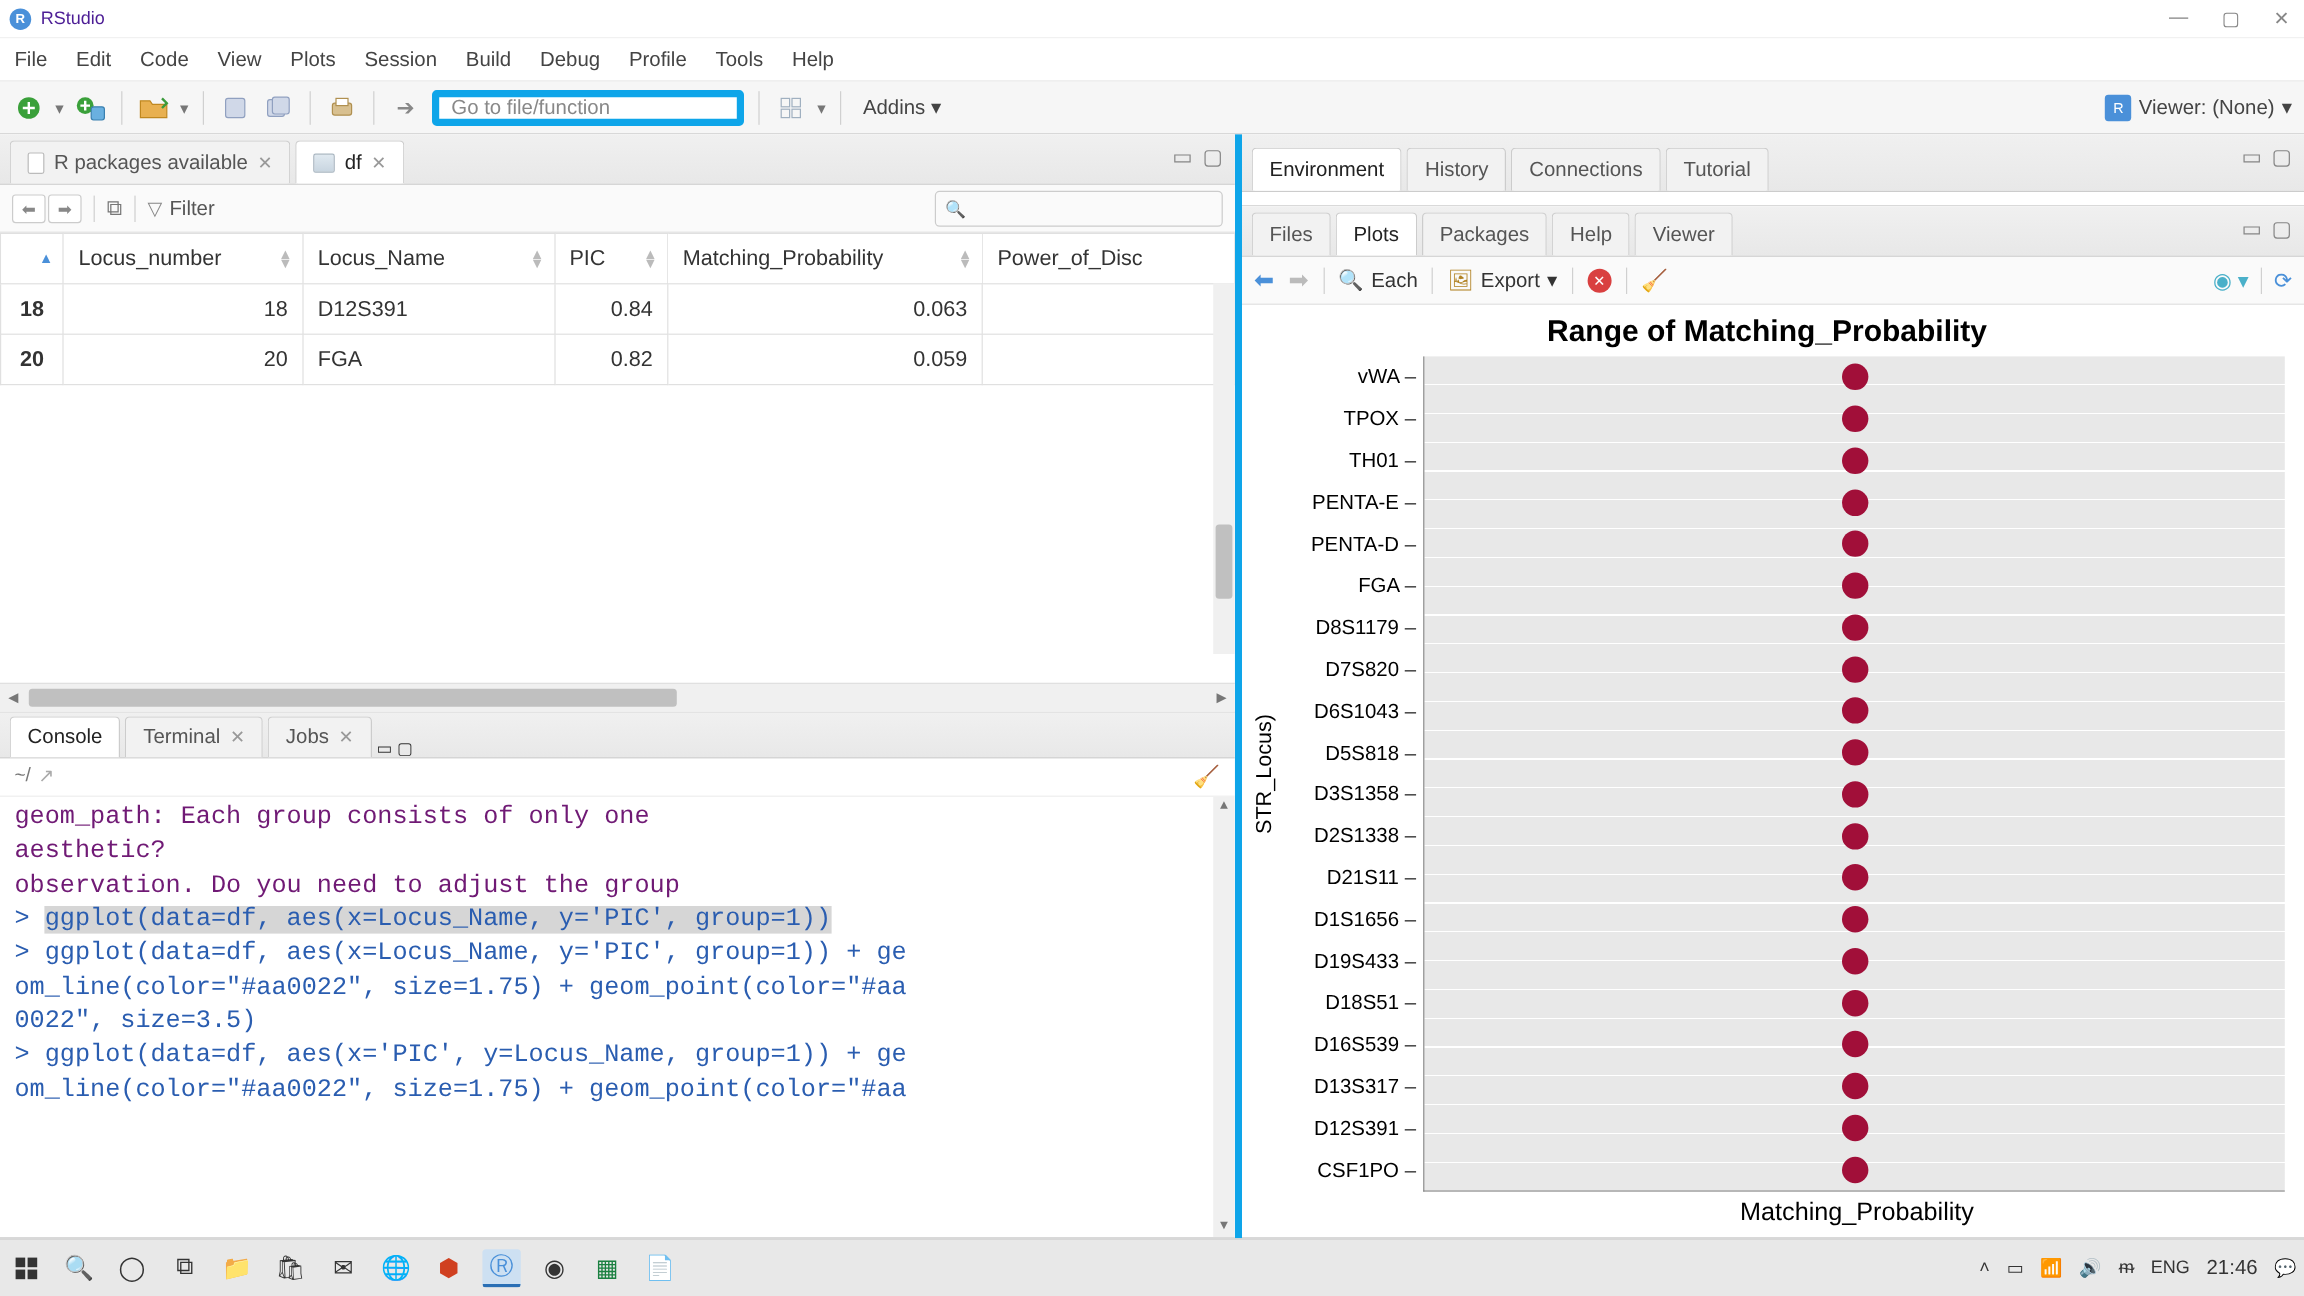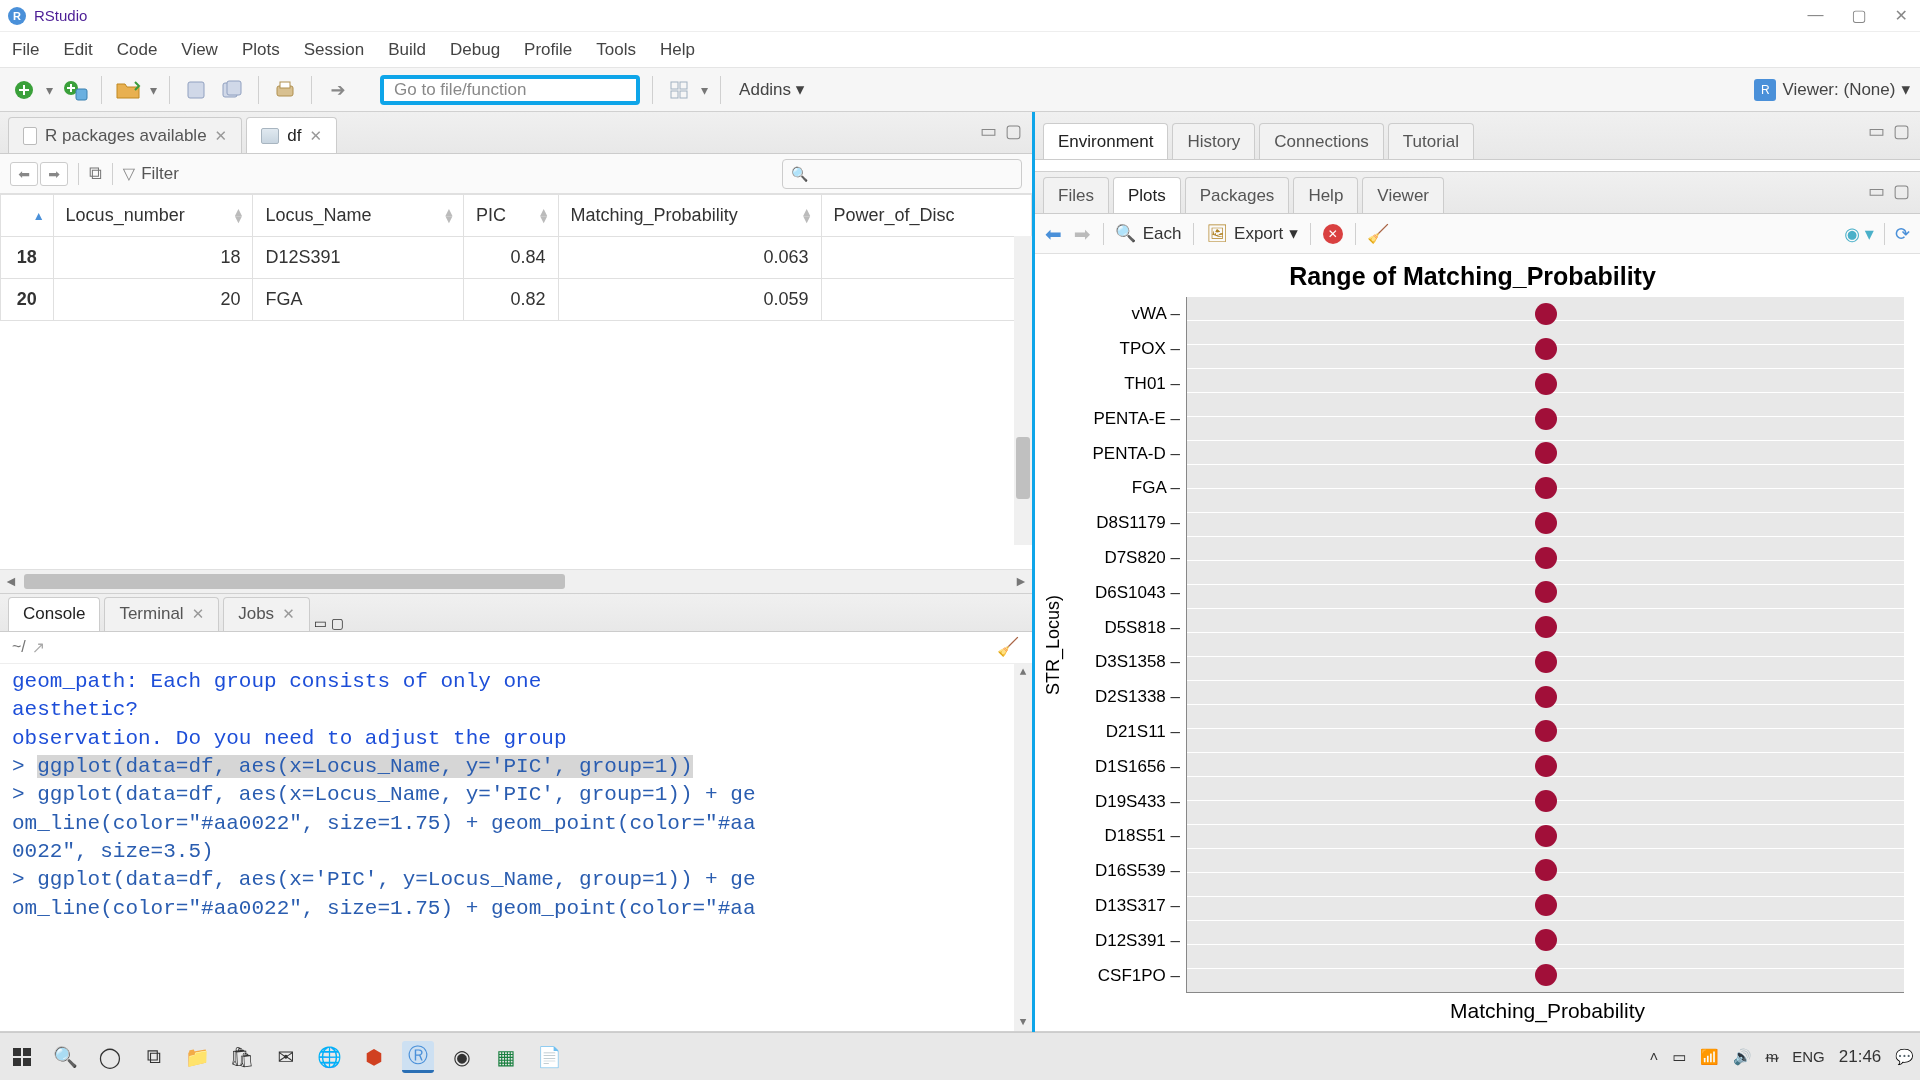--- a/index.html
+++ b/index.html
@@ -13,28 +13,28 @@
   .titlebar .win-controls span { cursor: pointer; padding: 0 4px; }
   
   
   .menubar { height: 36px; display: flex; align-items: center; padding: 0 12px; background: #fff; border-bottom: 1px solid #e5e5e5; gap: 24px; }
   .menubar span { color: #444; font-size: 17px; cursor: pointer; }
   
   
   .maintoolbar { height: 44px; display: flex; align-items: center; padding: 0 10px; background: #f6f6f6; border-bottom: 1px solid #d0d0d0; gap: 8px; }
   .maintoolbar .icon-btn { width: 28px; height: 28px; display: flex; align-items: center; justify-content: center; border-radius: 3px; cursor: pointer; font-size: 18px; }
   .maintoolbar .sep { width: 1px; height: 28px; background: #d0d0d0; margin: 0 4px; }
-  .maintoolbar .goto { width: 260px; height: 30px; border: 4px solid #0ea5e9; border-radius: 4px; background: #fff; display: flex; align-items: center; padding: 0 10px; color: #888; font-size: 17px; margin-left: 20px; }
+  .maintoolbar .goto { width: 260px; height: 30px; border: 6px solid #0ea5e9; border-radius: 4px; background: #fff; display: flex; align-items: center; padding: 0 10px; color: #888; font-size: 17px; }
   .maintoolbar .addins { color: #444; font-size: 17px; cursor: pointer; margin-left: 6px; }
   .maintoolbar .project { margin-left: auto; display: flex; align-items: center; gap: 6px; color: #444; font-size: 17px; }
   .maintoolbar .project .proj-icon { width: 22px; height: 22px; background: #4a90d9; border-radius: 3px; color: #fff; font-size: 12px; display: flex; align-items: center; justify-content: center; }
   
   
   .workspace { display: flex; height: calc(100% - 32px - 36px - 44px - 48px); }
-  .left-col { width: 1035px; display: flex; flex-direction: column; border-right: 3px solid #0ea5e9; }
+  .left-col { width: 1035px; display: flex; flex-direction: column; border-right: 6px solid #0ea5e9; }
   .right-col { flex: 1; display: flex; flex-direction: column; }
   
   
   .pane { display: flex; flex-direction: column; border-bottom: 1px solid #d0d0d0; background: #fff; }
   .source-pane { flex: 1.1; }
   .console-pane { flex: 1; }
   .env-pane { height: 60px; }
   .plots-pane { flex: 1; }
   
   
@@ -81,21 +81,21 @@
   .hscroll-row .arr.left { left: 0; }
   .hscroll-row .arr.right { right: 0; }
   .status-row { height: 42px; display: flex; align-items: center; padding: 0 12px; color: #555; font-size: 17px; border-top: 1px solid #e5e5e5; }
   
   
   .console-tabs { height: 38px; display: flex; align-items: flex-end; background: linear-gradient(#f0f0f0,#e8e8e8); border-bottom: 1px solid #ccc; padding: 0 8px; position: relative; }
   .console-tabs .tab { height: 34px; font-size: 17px; }
   .console-path { height: 32px; display: flex; align-items: center; padding: 0 12px; color: #777; font-size: 16px; border-bottom: 1px solid #eee; gap: 6px; position: relative; }
   .console-path .broom { margin-left: auto; color: #d4a84a; font-size: 18px; cursor: pointer; }
   .console-body { flex: 1; overflow: hidden; padding: 4px 12px; font-family: "Consolas","Courier New",monospace; font-size: 21px; line-height: 1.35; position: relative; }
-  .console-body .msg { color: #1d4ed8; }
+  .console-body .msg { color: #701a75; }
   .console-body .inp { color: #2a5db0; }
   .console-body .hl { background: #d6d6d6; }
   .console-body .vscroll2 { position: absolute; right: 0; top: 0; bottom: 0; width: 18px; background: #f0f0f0; }
   .console-body .vscroll2 .arr { position: absolute; left: 0; right: 0; height: 18px; display: flex; align-items: center; justify-content: center; color: #777; font-size: 11px; }
   .console-body .vscroll2 .arr.up { top: 0; }
   .console-body .vscroll2 .arr.down { bottom: 0; }
   
   
   .plot-toolbar { height: 40px; display: flex; align-items: center; padding: 0 10px; gap: 12px; border-bottom: 1px solid #e0e0e0; background: #fafafa; }
   .plot-toolbar .arrow { font-size: 20px; cursor: pointer; }

